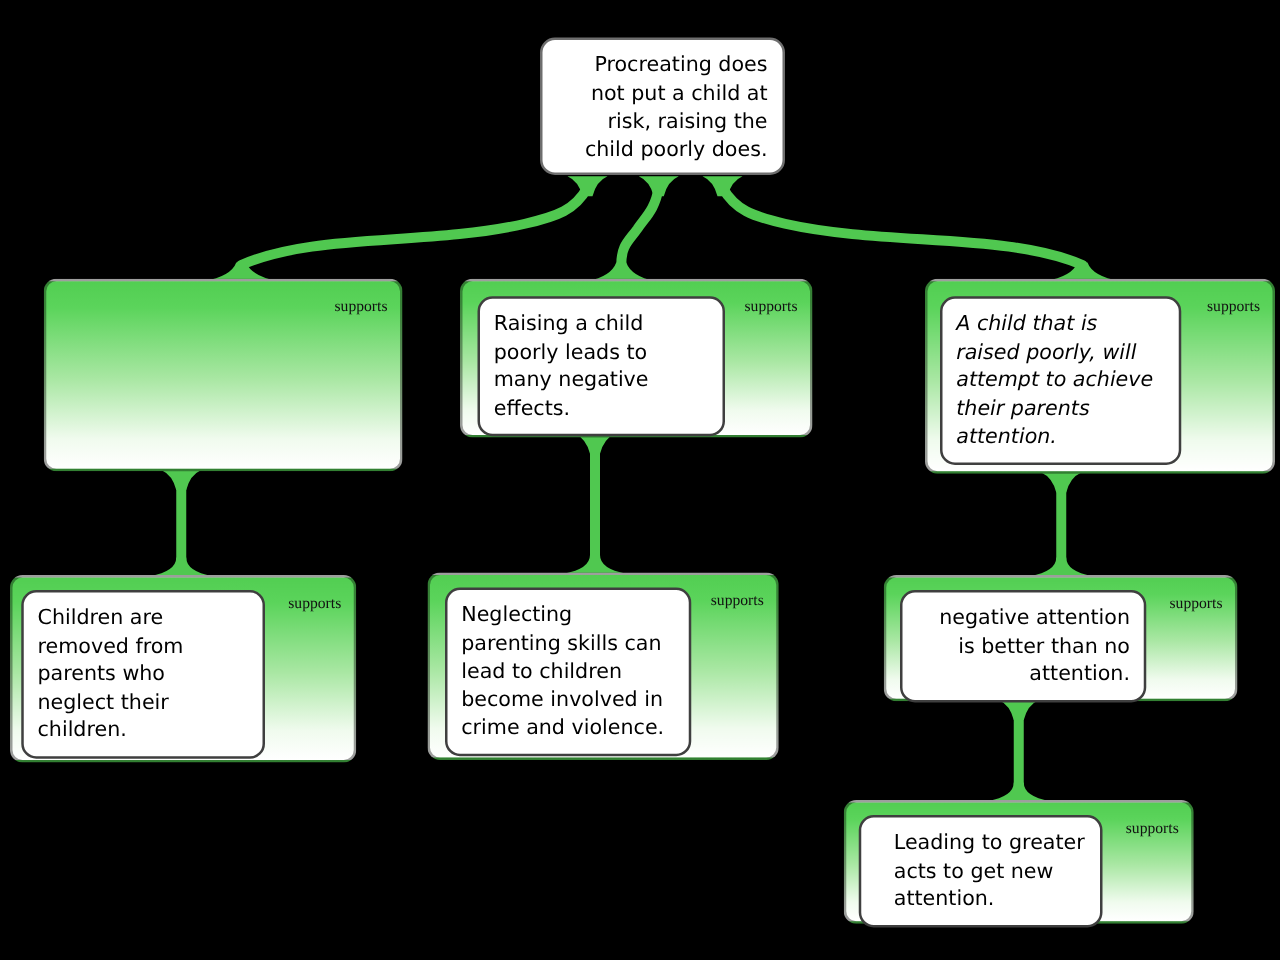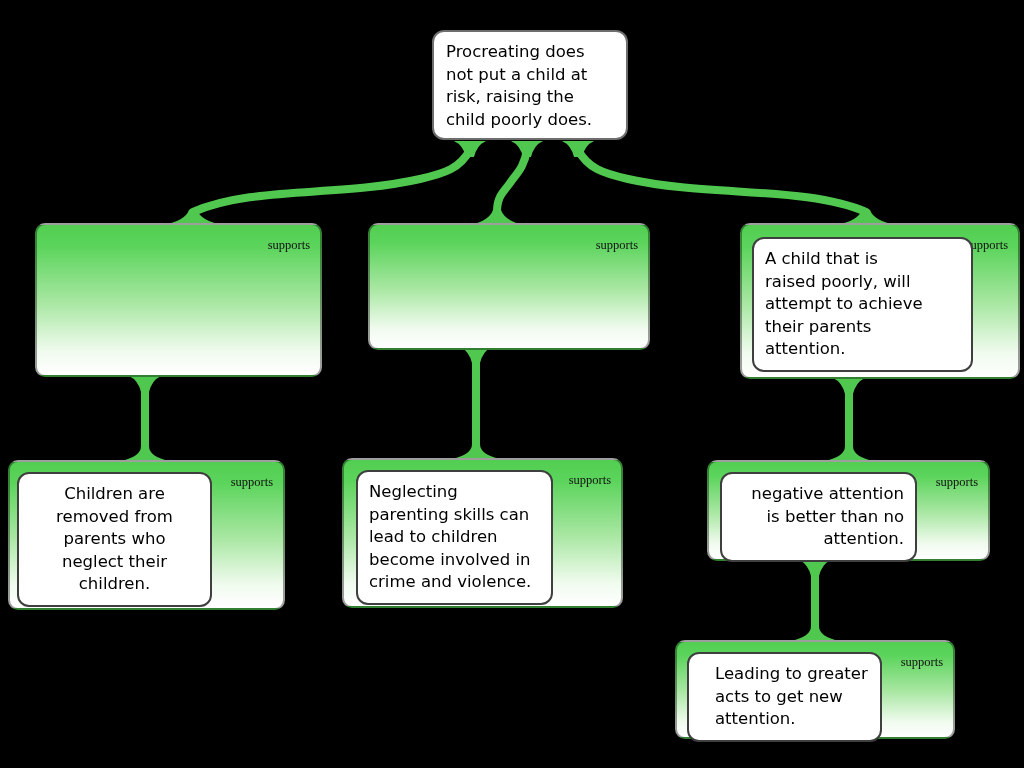--- a/index.html
+++ b/index.html
@@ -11,20 +11,21 @@
   .node { position:absolute; box-sizing:border-box; z-index:1; }
   .green {
     border-radius:10px;
     border:2px solid rgba(0,0,0,0.38);
     background:linear-gradient(to bottom,
       #52ce52 0%, #5bd45b 14%, #a9e7a3 52%, #f0fbee 84%, #ffffff 100%);
   }
   .rootcard {
     background:#ffffff; border:2px solid #6e6e6e; border-radius:12px;
     padding:9px 12px;
+    text-align:right;
   }
   .card {
     position:absolute; box-sizing:border-box; background:#ffffff;
     border:2px solid #3f3f3f; border-radius:12px; padding:9px 11px;
   }
   .txt {
     display:block; white-space:pre-line; font-size:16.5px; line-height:22.5px;
     color:#000000;
   }
   .badge {
@@ -75,36 +76,42 @@
 risk, raising the
 child poorly does.</span>
   </div>
 
   <div class="node green" style="left:35px; top:223px; width:287px; height:154px;">
     <span class="badge">supports</span>
   </div>
 
   <div class="node green" style="left:368px; top:223px; width:282px; height:127px;">
     <span class="badge">supports</span>
+    <div class="card" style="left:12px; top:12px; width:198px;">
+      <span class="txt">Raising a child
+poorly leads to
+many negative
+effects.</span>
+    </div>
   </div>
 
   <div class="node green" style="left:740px; top:223px; width:280px; height:156px;">
     <span class="badge">supports</span>
-    <div class="card" style="left:10px; top:12px; width:221px;">
+    <div class="card" style="left:10px; top:12px; width:193px;font-style:italic;">
       <span class="txt">A child that is
 raised poorly, will
 attempt to achieve
 their parents
 attention.</span>
     </div>
   </div>
 
   <div class="node green" style="left:8px; top:460px; width:277px; height:150px;">
     <span class="badge">supports</span>
-    <div class="card" style="left:7px; top:10px; width:195px;text-align:center;">
+    <div class="card" style="left:7px; top:10px; width:195px;">
       <span class="txt">Children are
 removed from
 parents who
 neglect their
 children.</span>
     </div>
   </div>
 
   <div class="node green" style="left:342px; top:458px; width:281px; height:150px;">
     <span class="badge">supports</span>

